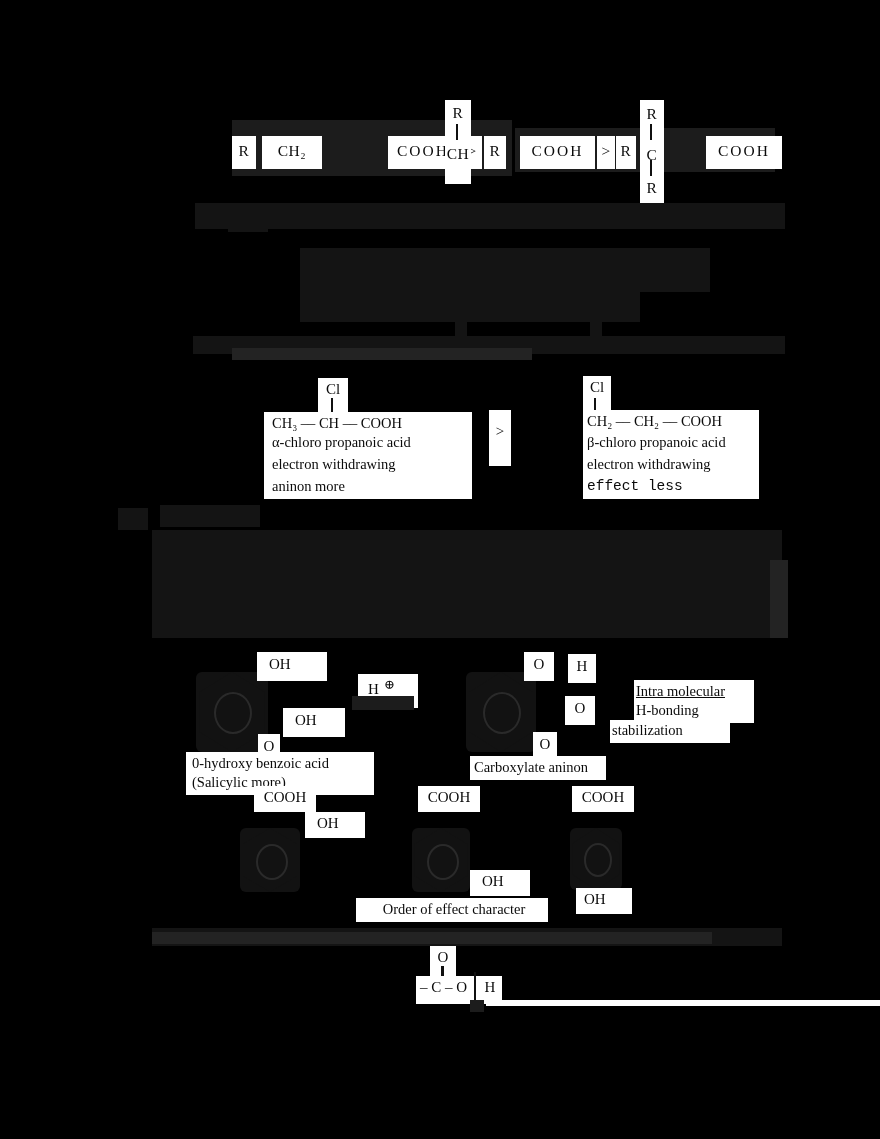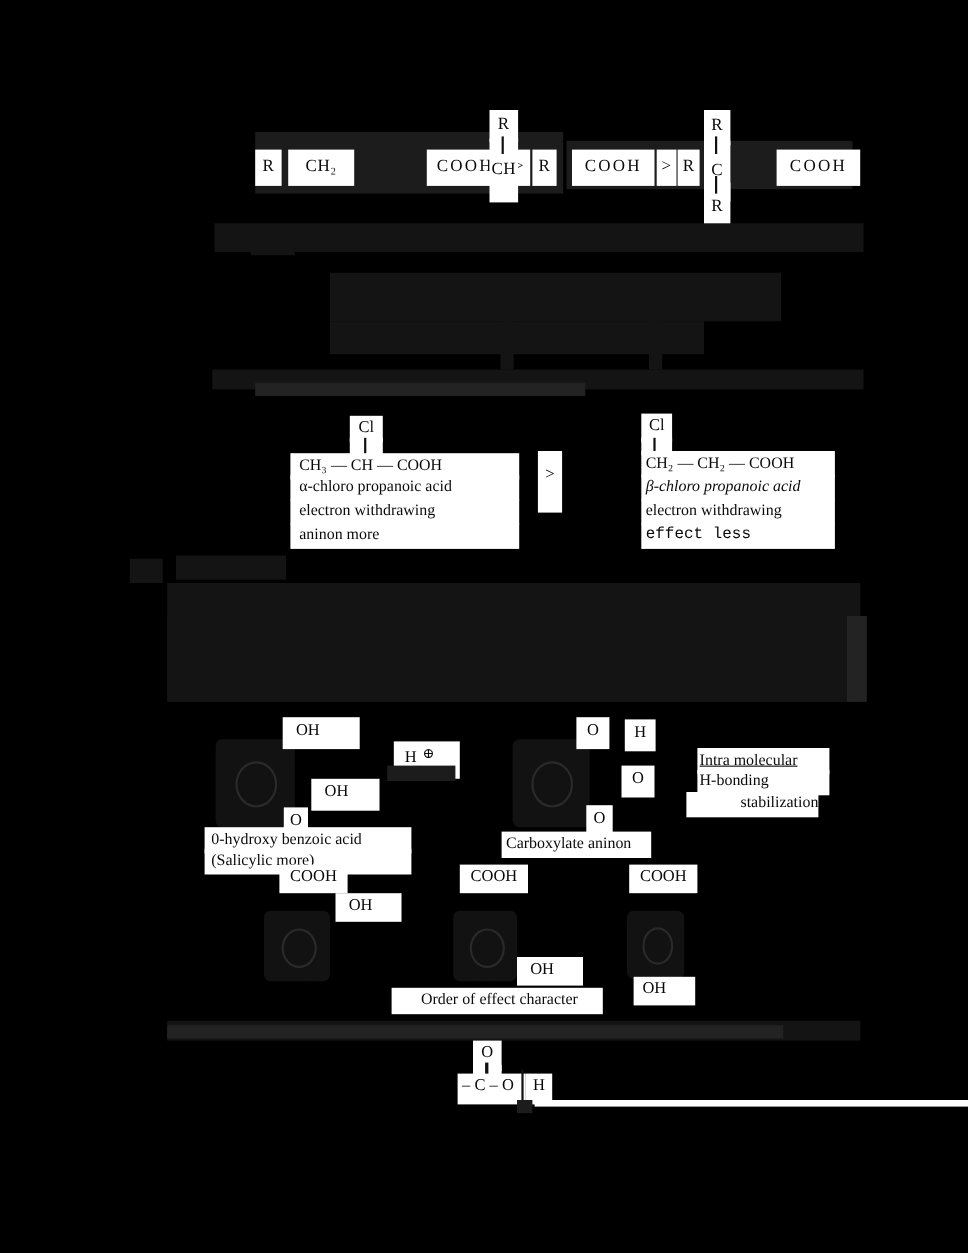--- a/index.html
+++ b/index.html
@@ -117,21 +117,21 @@
     <div class="patch t-body" style="left:264px;top:454px;width:200px;height:22px;padding:1px 0 0 8px;">electron withdrawing</div>
     <div class="patch t-body" style="left:264px;top:476px;width:200px;height:22px;padding:1px 0 0 8px;">aninon more</div>
 
     <div class="patch t-lbl" style="left:489px;top:410px;width:22px;height:44px;padding-top:12px;text-align:center;">&gt;</div>
 
     <div class="patch t-lbl" style="left:583px;top:376px;width:28px;height:24px;padding-top:2px;text-align:center;">Cl</div>
     <div class="patch" style="left:583px;top:398px;width:28px;height:16px;"></div>
     <div class="abs" style="left:594px;top:398px;width:2px;height:16px;background:#101010;"></div>
 
     <div class="patch t-body" style="left:583px;top:410px;width:172px;height:22px;padding:2px 0 0 4px;">CH₂ –– CH₂ –– COOH</div>
-    <div class="patch t-body" style="left:583px;top:432px;width:172px;height:22px;padding:1px 0 0 4px;font-style:italic;">β-chloro propanoic acid</div>
+    <div class="patch t-body" style="left:583px;top:432px;width:172px;height:22px;padding:1px 0 0 4px;">β-chloro propanoic acid</div>
     <div class="patch t-body" style="left:583px;top:454px;width:172px;height:22px;padding:1px 0 0 4px;">electron withdrawing</div>
     <div class="patch t-body" style="left:583px;top:476px;width:172px;height:22px;padding:1px 0 0 4px;font-family:Liberation Mono, monospace;"> effect less</div>
   </div>
 
   <div class="abs">
     <div class="smudge deep" style="left:118px;top:508px;width:30px;height:22px;"></div>
     <div class="smudge deep" style="left:160px;top:505px;width:100px;height:22px;"></div>
     <div class="smudge deep" style="left:152px;top:530px;width:630px;height:108px;"></div>
     <div class="smudge deep" style="left:152px;top:560px;width:630px;height:78px;"></div>
     <div class="smudge soft" style="left:770px;top:560px;width:18px;height:78px;"></div>
@@ -164,25 +164,25 @@
       <div class="ring-hex"></div>
       <div class="ring-inner" style="left:17px;top:20px;width:34px;height:38px;"></div>
     </div>
     <div class="smudge" style="left:456px;top:662px;width:92px;height:98px;z-index:-1;"></div>
 
     <div class="patch t-lbl" style="left:524px;top:652px;width:30px;height:26px;padding-top:3px;text-align:center;">O</div>
     <div class="patch t-lbl" style="left:568px;top:654px;width:28px;height:26px;padding-top:3px;text-align:center;">H</div>
     <div class="patch t-lbl" style="left:565px;top:696px;width:30px;height:26px;padding-top:3px;text-align:center;">O</div>
     <div class="patch t-lbl" style="left:533px;top:732px;width:24px;height:26px;padding-top:3px;text-align:center;">O</div>
 
-    <div class="patch t-body" style="left:456px;top:756px;width:132px;height:22px;padding:2px 0 0 4px;">Carboxylate aninon</div>
+    <div class="patch t-body" style="left:470px;top:756px;width:132px;height:22px;padding:2px 0 0 4px;">Carboxylate aninon</div>
 
     <div class="patch t-body" style="left:634px;top:680px;width:118px;height:22px;padding:2px 0 0 2px;text-decoration:underline;">Intra molecular</div>
     <div class="patch t-body" style="left:634px;top:700px;width:118px;height:22px;padding:1px 0 0 2px;">H-bonding</div>
-    <div class="patch t-body" style="left:624px;top:720px;width:118px;height:22px;padding:1px 0 0 2px;text-align:right;">stabilization</div>
+    <div class="patch t-body" style="left:610px;top:720px;width:118px;height:22px;padding:1px 0 0 2px;">stabilization</div>
   </div>
 
   <div class="abs">
 
     <div class="patch t-lbl" style="left:254px;top:786px;width:62px;height:24px;padding-top:2px;text-align:center;">COOH</div>
     <div class="ring" style="left:240px;top:828px;width:60px;height:64px;">
       <div class="ring-hex"></div>
       <div class="ring-inner" style="left:16px;top:16px;width:28px;height:32px;"></div>
     </div>
     <div class="smudge" style="left:232px;top:820px;width:78px;height:80px;z-index:-1;"></div>

